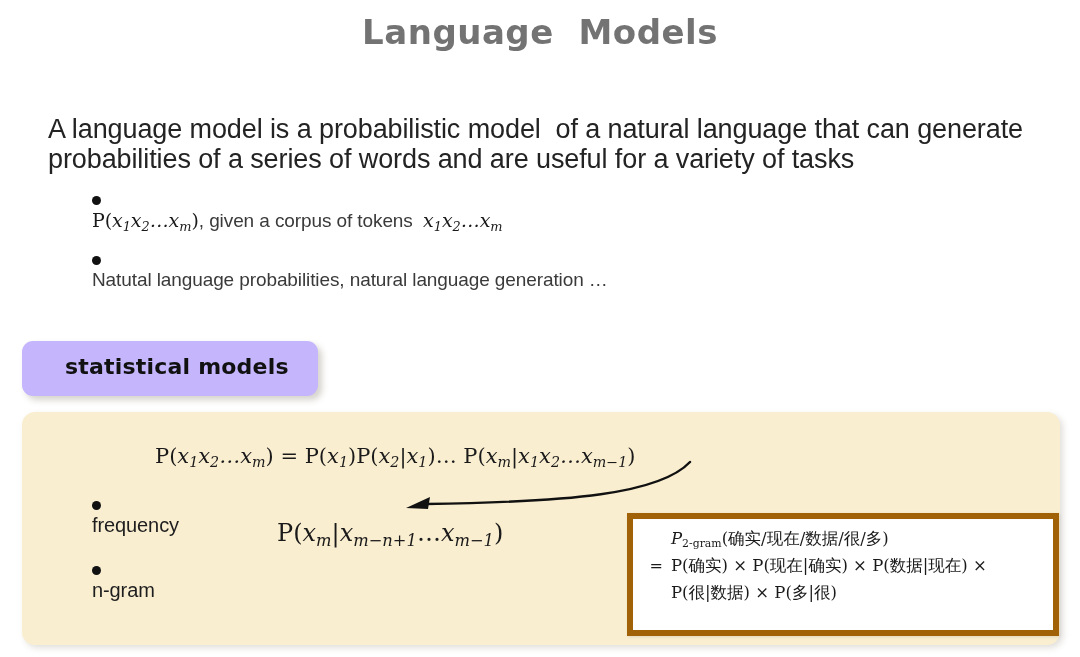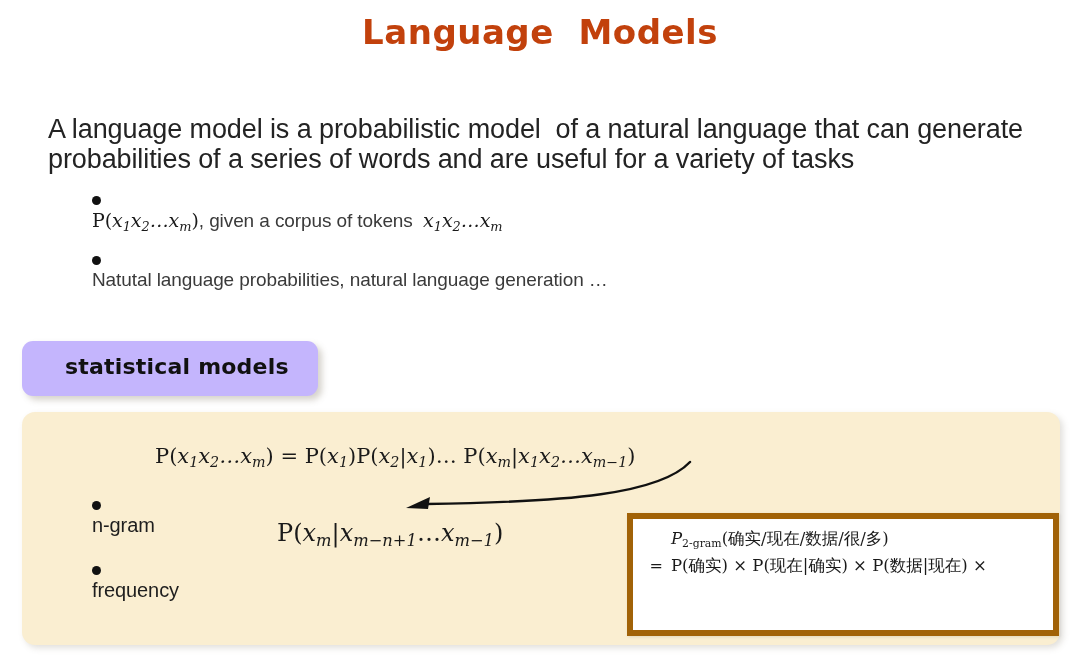--- a/index.html
+++ b/index.html
@@ -20,21 +20,21 @@
   .slide-title {
     position: absolute;
     left: 0;
     top: 12px;
     width: 1080px;
     text-align: center;
     font-family: "DejaVu Sans", sans-serif;
     font-weight: bold;
     font-size: 34px;
     letter-spacing: 0.5px;
-    color: #c2410c;
+    color: #737373;
     white-space: pre;
   }
 
   
   .intro {
     position: absolute;
     left: 8px;
     top: 114px;
     width: 1068px;
     font-size: 27px;
@@ -236,33 +236,34 @@
 <div class="chain-formula math"><span class="up">P</span><span class="paren">(</span>x<sub>1</sub>x<sub>2</sub>…x<sub>m</sub><span class="paren">) = </span><span class="up">P</span><span class="paren">(</span>x<sub>1</sub><span class="paren">)</span><span class="up">P</span><span class="paren">(</span>x<sub>2</sub><span class="paren">|</span>x<sub>1</sub><span class="paren">)…&nbsp;</span><span class="up">P</span><span class="paren">(</span>x<sub>m</sub><span class="paren">|</span>x<sub>1</sub>x<sub>2</sub>…x<sub>m<span class="up">−</span>1</sub><span class="paren">)</span></div>
 
 <svg class="arrow-svg" viewBox="0 0 320 62">
   <path d="M 300 4 C 270 36, 180 44, 36 46" fill="none" stroke="#111111" stroke-width="2.4" stroke-linecap="round"></path>
   <path d="M 16 50 L 40 39 L 38 51 Z" fill="#111111"></path>
 </svg>
 
 <div class="ngram-bullets">
   <div class="bullet-row">
     <span class="bullet-dot"></span>
+    <span class="bullet-text">frequency</span>
+  </div>
+  <div class="bullet-row">
+    <span class="bullet-dot"></span>
     <span class="bullet-text">n-gram</span>
-  </div>
-  <div class="bullet-row">
-    <span class="bullet-dot"></span>
-    <span class="bullet-text">frequency</span>
   </div>
 </div>
 
 <div class="ngram-formula math"><span class="up">P</span><span class="paren">(</span>x<sub>m</sub><span class="paren">|</span>x<sub>m<span class="up">−</span>n<span class="up">+</span>1</sub><span class="paren">…</span>x<sub>m<span class="up">−</span>1</sub><span class="paren">)</span></div>
 
 <div class="inset-box">
   <div class="inset-grid">
     <div class="inset-eq"></div>
     <div class="inset-line"><span class="it">P</span><sub>2-gram</sub><span>(确实/现在/数据/很/多)</span></div>
 
     <div class="inset-eq">=</div>
     <div class="inset-line">P(确实) × P(现在|确实) × P(数据|现在) ×</div>
 
     <div class="inset-eq"></div>
+    <div class="inset-line">P(很|数据) × P(多|很)</div>
   </div>
 </div>
 
 </body></html>

